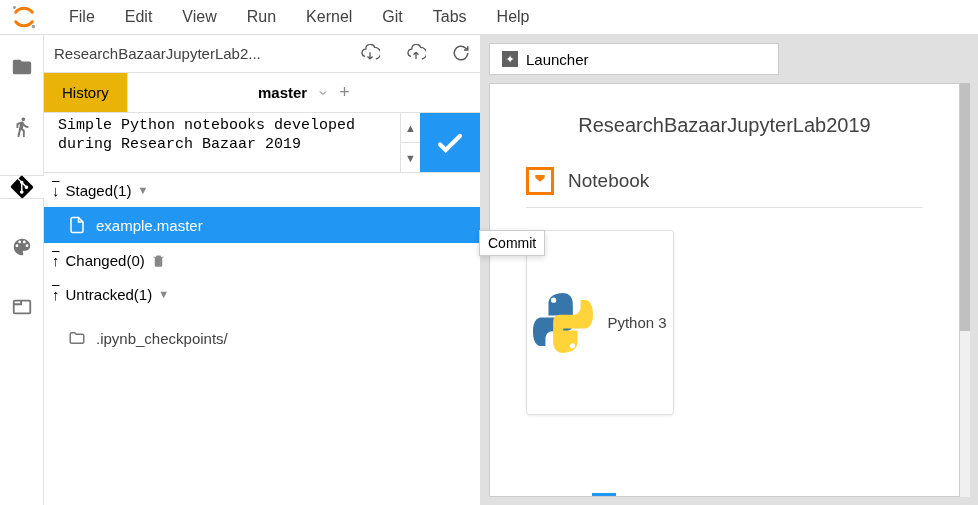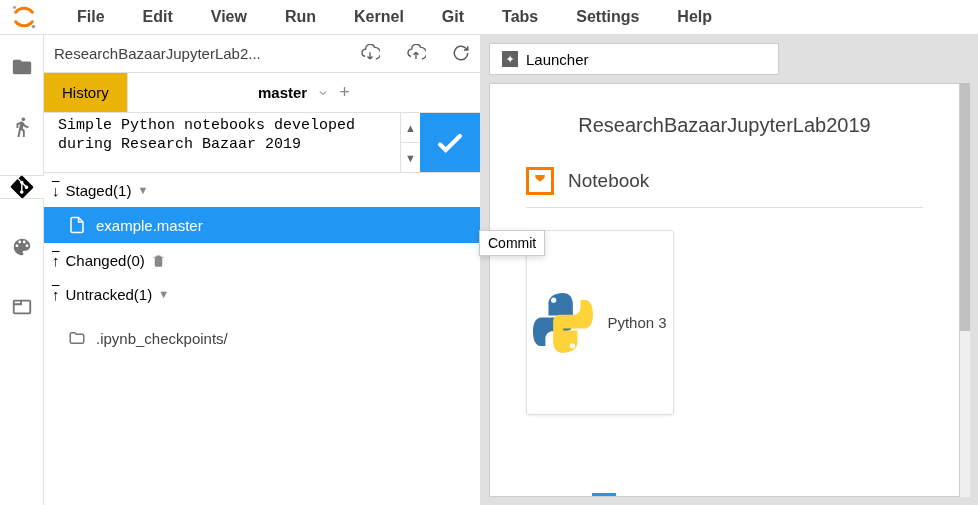--- a/index.html
+++ b/index.html
@@ -1,17 +1,17 @@
 <!DOCTYPE html>
 <html><head>
 <meta charset="utf-8">
 <style>
 * { box-sizing: border-box; margin: 0; padding: 0; font-family: -apple-system, BlinkMacSystemFont, "Segoe UI", Helvetica, Arial, sans-serif; }
 body { width: 978px; height: 505px; background: #fff; overflow: hidden; position: relative; color: #000; }
-.menubar { display: flex; align-items: center; height: 34px; padding: 0 10px; gap: 8px; font-weight: bold; }
+.menubar { display: flex; align-items: center; height: 34px; padding: 0 10px; gap: 0; }
 .logo { width: 28px; height: 28px; margin-right: 16px; display: flex; align-items: center; justify-content: center; }
 .menu-item { padding: 6px 15px; font-size: 16px; color: #424242; cursor: default; }
 .main { display: flex; height: calc(100% - 34px); }
 .activitybar { width: 44px; background: #fff; border-right: 1px solid #e0e0e0; display: flex; flex-direction: column; align-items: center; padding-top: 20px; gap: 36px; border-top: 1px solid #e0e0e0;}
 .act-icon { width: 24px; height: 24px; display: flex; align-items: center; justify-content: center; color: #757575; }
 .act-icon.active { color: #000; }
 .git-panel { width: 437px; border-right: 1px solid #e0e0e0; display: flex; flex-direction: column; border-top: 1px solid #e0e0e0;}
 .repo-bar { display: flex; align-items: center; height: 38px; padding: 0 10px; gap: 20px; border-bottom: 1px solid #e0e0e0; }
 .repo-name { font-size: 15px; color: #424242; flex: 0 1 auto; overflow: hidden; text-overflow: ellipsis; white-space: nowrap; max-width: 216px;}
 .repo-bar-icons { display: flex; gap: 26px; margin-left: auto; color: #5a5a5a;}
@@ -56,21 +56,20 @@
       <circle cx="38" cy="38" r="3" fill="#9e9e9e"></circle>
     </svg>
   </div>
   <div class="menu-item">File</div>
   <div class="menu-item">Edit</div>
   <div class="menu-item">View</div>
   <div class="menu-item">Run</div>
   <div class="menu-item">Kernel</div>
   <div class="menu-item">Git</div>
   <div class="menu-item">Tabs</div>
-  <div class="menu-item">Settings</div>
   <div class="menu-item">Help</div>
 </div>
 
 <div class="main">
   <div class="activitybar">
     <div class="act-icon">
       <svg width="22" height="22" viewBox="0 0 24 24" fill="#757575">
           <path d="M10 4H4c-1.1 0-2 .9-2 2v12c0 1.1.9 2 2 2h16c1.1 0 2-.9 2-2V8c0-1.1-.9-2-2-2h-8l-2-2z"></path>
         </svg>
     </div>

